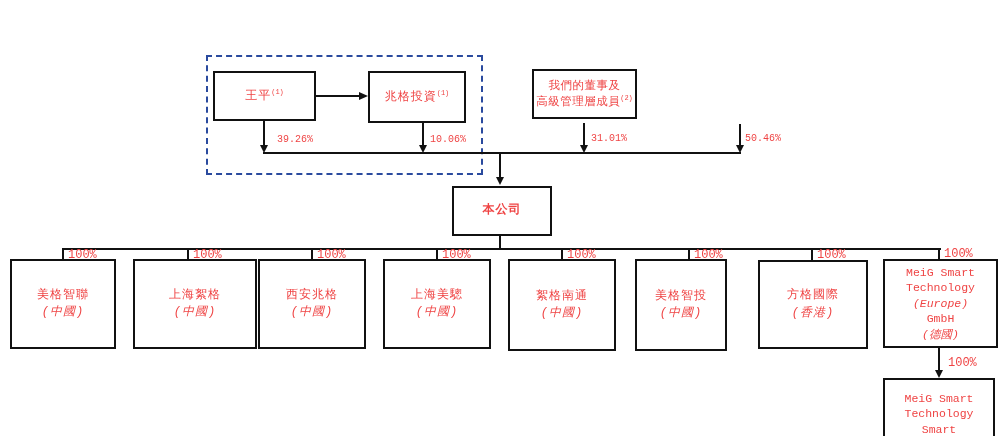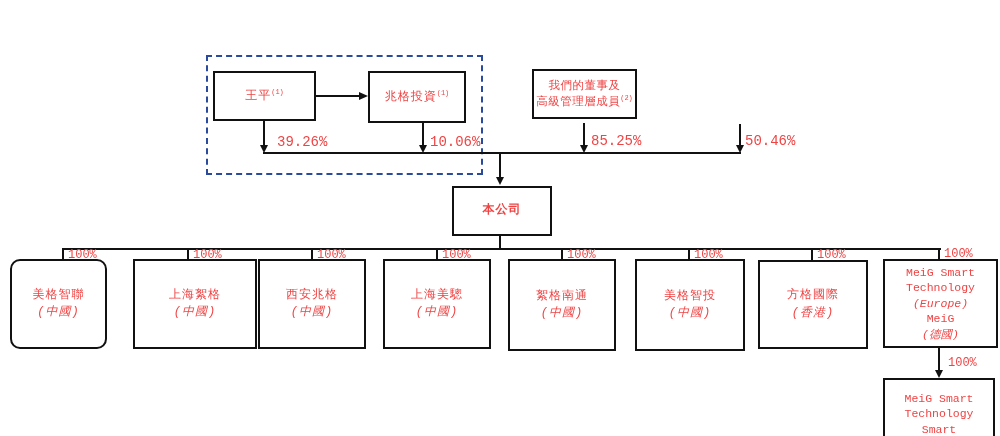--- a/index.html
+++ b/index.html
@@ -13,21 +13,21 @@
   .btxt.en{letter-spacing:0;}
   .jur{font-style:italic;}
   sup{font-size:7px;letter-spacing:0;}
   .hline,.vline{position:absolute;background:#111;}
   .hline{height:2px;}
   .vline{width:2px;}
   .arr-d{position:absolute;width:0;height:0;border-left:4.5px solid transparent;
          border-right:4.5px solid transparent;border-top:8px solid #111;}
   .arr-r{position:absolute;width:0;height:0;border-top:4.5px solid transparent;
          border-bottom:4.5px solid transparent;border-left:9px solid #111;}
-  .pct{position:absolute;font-size:14px;letter-spacing:0;white-space:nowrap;}
+  .pct{position:absolute;font-size:10px;letter-spacing:0;white-space:nowrap;}
   .pct100{position:absolute;font-size:12px;letter-spacing:0;white-space:nowrap;}
 </style>
 </head>
 <body>
 
 <div class="page">
 
   <div class="dashed" style="left:206px;top:14px;width:273px;height:116px;"></div>
 
   <div class="box" style="left:213px;top:30px;width:103px;height:50px;">
@@ -52,21 +52,21 @@
   <div class="vline" style="left:263px;top:80px;height:26px;"></div>
   <div class="arr-d" style="left:259.5px;top:104px;"></div>
   <div class="pct" style="left:277px;top:93px;">39.26%</div>
 
   <div class="vline" style="left:422px;top:82px;height:24px;"></div>
   <div class="arr-d" style="left:418.5px;top:104px;"></div>
   <div class="pct" style="left:430px;top:93px;">10.06%</div>
 
   <div class="vline" style="left:583px;top:82px;height:24px;"></div>
   <div class="arr-d" style="left:579.5px;top:104px;"></div>
-  <div class="pct" style="left:591px;top:92px;">85.25%</div>
+  <div class="pct" style="left:591px;top:92px;">31.01%</div>
 
   <div class="vline" style="left:739px;top:83px;height:23px;"></div>
   <div class="arr-d" style="left:735.5px;top:104px;"></div>
   <div class="pct" style="left:745px;top:92px;">50.46%</div>
 
   <div class="hline" style="left:263px;top:111px;width:478px;"></div>
   <div class="vline" style="left:499px;top:112px;height:26px;"></div>
   <div class="arr-d" style="left:495.5px;top:136px;"></div>
 
   <div class="box" style="left:452px;top:145px;width:100px;height:50px;border-width:2px;">
@@ -86,21 +86,21 @@
   <div class="pct100" style="left:442px;top:207px;">100%</div>
   <div class="vline" style="left:561px;top:207px;height:11px;"></div>
   <div class="pct100" style="left:567px;top:207px;">100%</div>
   <div class="vline" style="left:688px;top:207px;height:11px;"></div>
   <div class="pct100" style="left:694px;top:207px;">100%</div>
   <div class="vline" style="left:811px;top:207px;height:12px;"></div>
   <div class="pct100" style="left:817px;top:207px;">100%</div>
   <div class="vline" style="left:938px;top:207px;height:11px;"></div>
   <div class="pct100" style="left:944px;top:206px;">100%</div>
 
-  <div class="box" style="left:10px;top:218px;width:97px;height:90px;border-radius:10px;">
+  <div class="box" style="left:10px;top:218px;width:106px;height:90px;">
     <div class="btxt">
       <span>美格智聯</span><br>
       <span class="jur">(中國)</span>
     </div>
   </div>
   <div class="box" style="left:133px;top:218px;width:124px;height:90px;">
     <div class="btxt">
       <span>上海絮格</span><br>
       <span class="jur">(中國)</span>
     </div>
@@ -116,38 +116,38 @@
       <span>上海美驄</span><br>
       <span class="jur">(中國)</span>
     </div>
   </div>
   <div class="box" style="left:508px;top:218px;width:108px;height:92px;">
     <div class="btxt">
       <span>絮格南通</span><br>
       <span class="jur">(中國)</span>
     </div>
   </div>
-  <div class="box" style="left:635px;top:218px;width:110px;height:92px;">
+  <div class="box" style="left:635px;top:218px;width:92px;height:92px;">
     <div class="btxt">
       <span>美格智投</span><br>
       <span class="jur">(中國)</span>
     </div>
   </div>
   <div class="box" style="left:758px;top:219px;width:110px;height:89px;">
     <div class="btxt">
       <span>方格國際</span><br>
       <span class="jur">(香港)</span>
     </div>
   </div>
   <div class="box" style="left:883px;top:218px;width:115px;height:89px;">
     <div class="btxt sm en">
       <span>MeiG Smart</span><br>
       <span>Technology</span><br>
       <span class="jur">(Europe)</span><br>
-      <span>MeiG</span><br>
+      <span>GmbH</span><br>
       <span class="jur">(德國)</span>
     </div>
   </div>
 
   <div class="vline" style="left:938px;top:307px;height:23px;"></div>
   <div class="arr-d" style="left:934.5px;top:329px;"></div>
   <div class="pct100" style="left:948px;top:315px;">100%</div>
 
   <div class="box" style="left:883px;top:337px;width:112px;height:88px;">
     <div class="btxt sm en">

